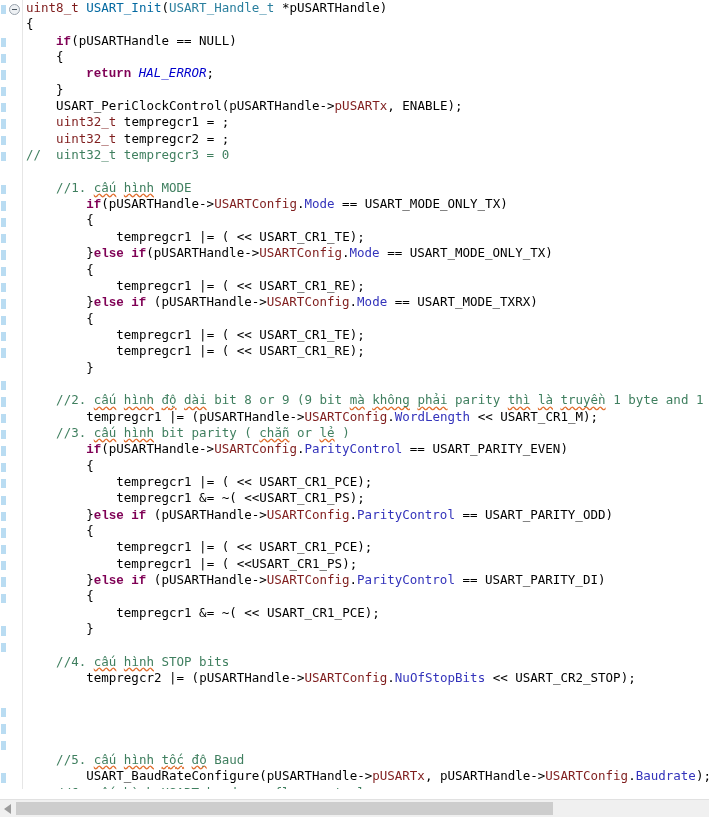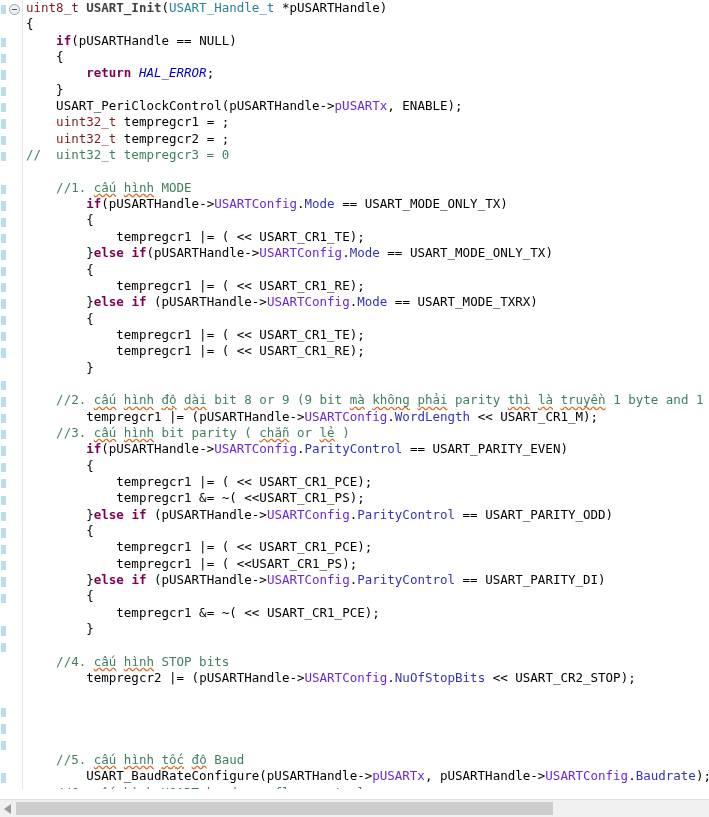--- a/index.html
+++ b/index.html
@@ -92,25 +92,25 @@
     font-family: "DejaVu Sans Mono", "Liberation Mono", monospace;
     font-size: 12.5px;
     line-height: 16.35px;
     color: #000000;
     letter-spacing: 0px;
   }
   .ln { height: 16.35px; white-space: pre; }
 
   
   .t-plain    { color: #000000; }
-  .t-kw       { color: #7f0055; font-weight: bold; }   
+  .t-kw       { color: #7f0055; font-weight: bold; font-family: Liberation Mono, monospace; }   
   .t-type     { color: #7f1d1d; }                      
-  .t-fn       { color: #404040; font-weight: bold; }   
+  .t-fn       { color: #0369a1; font-weight: normal; }   
   .t-struct   { color: #2a7f9e; }                      
-  .t-field    { color: #6d28d9; }                      
+  .t-field    { color: #7f1d1d; }                      
   .t-member   { color: #3333bb; }                      
   .t-macro    { color: #0000cc; font-style: italic; }  
   .t-comment  { color: #3f7f5f; }
 
   
   .sq {
     text-decoration: underline wavy #e06c2b;
     text-decoration-skip-ink: none;
   }
 

